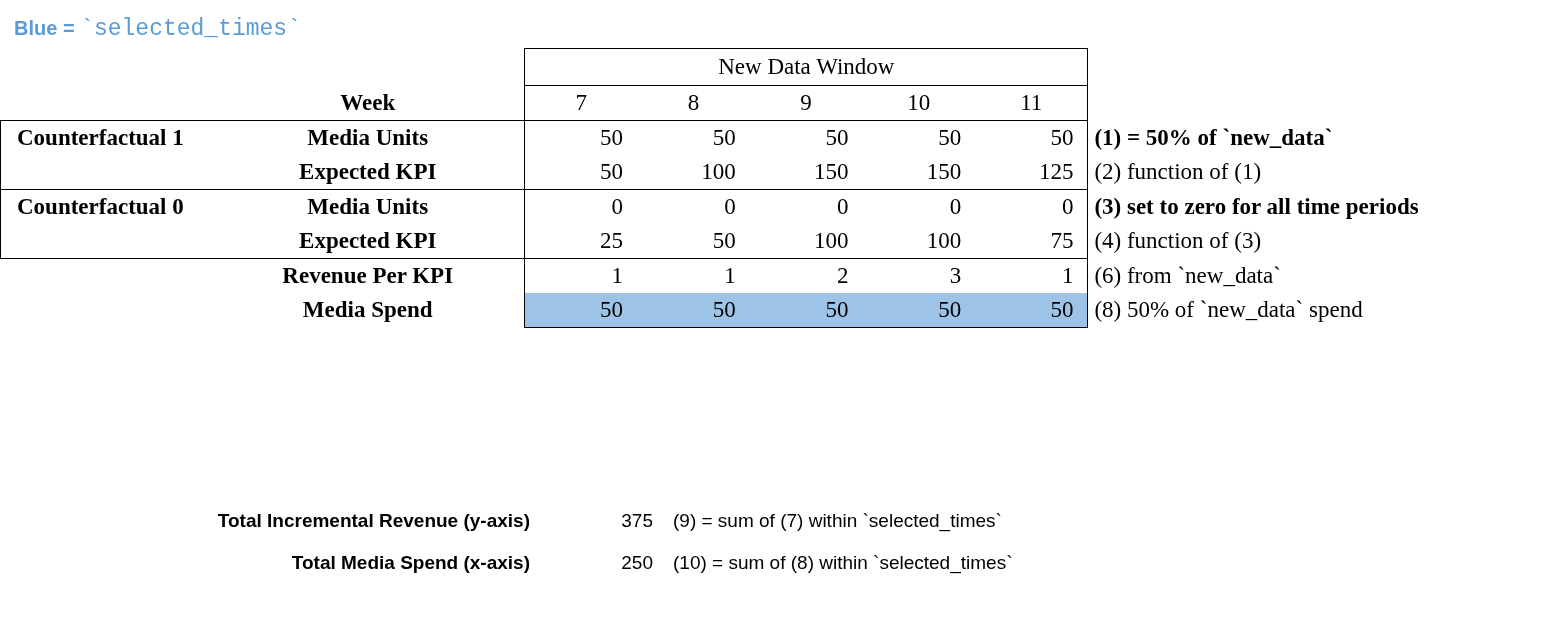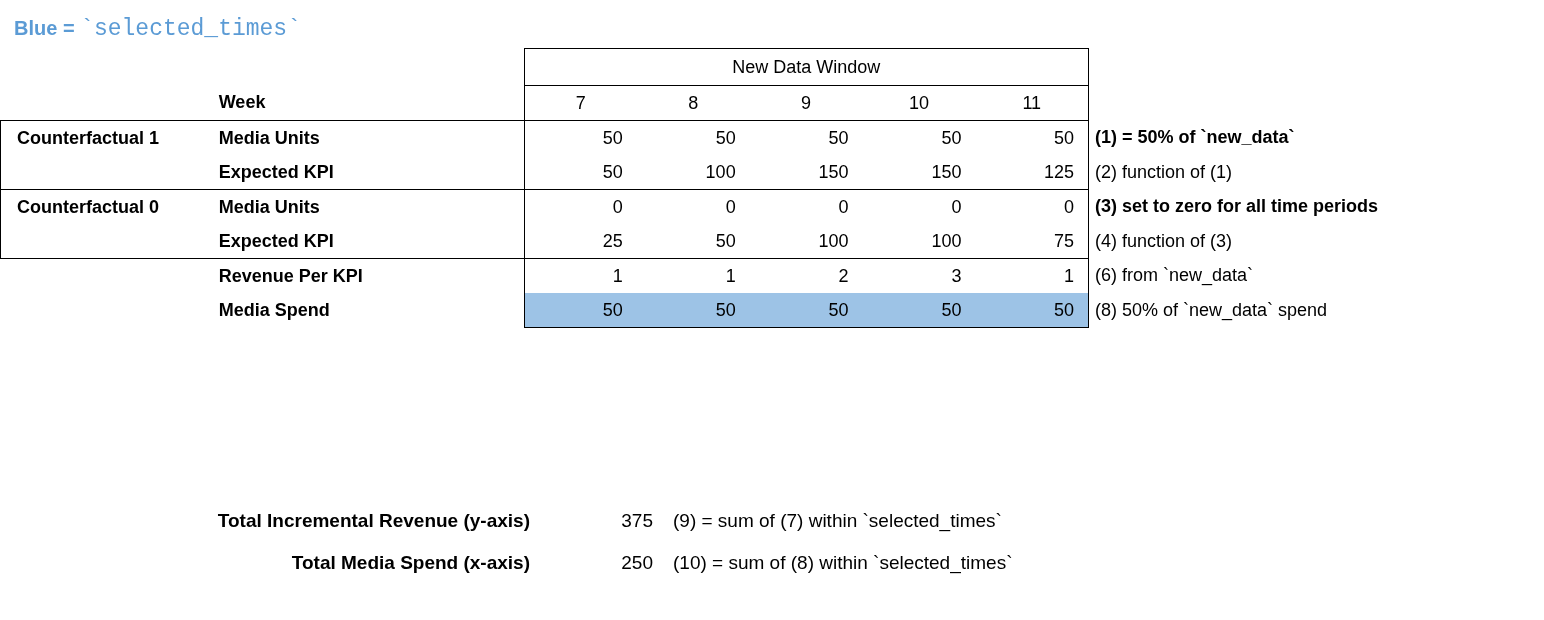--- a/index.html
+++ b/index.html
@@ -33,39 +33,40 @@
 
   .diagram {
     position: absolute;
     left: 0;
     top: 48px;
     width: 1544px;
   }
 
   table.grid {
     border-collapse: collapse;
-    font-size: 18px;
+    font-size: 23px;
     table-layout: fixed;
+    font-family: Liberation Serif, serif;
   }
 
   
   col.c-label1 { width: 220px; }
   col.c-label2 { width: 310px; }
   col.c-num    { width: 115px; }
   col.c-note   { width: 460px; }
 
   td, th {
     padding: 0;
     vertical-align: middle;
     height: 34px;
     font-weight: normal;
   }
 
   .lbl {
-    text-align: left;
+    text-align: center;
     font-weight: bold;
     padding-right: 8px;
     white-space: nowrap;
   }
   .lbl-left {
     text-align: left;
     font-weight: bold;
     padding-left: 16px;
     white-space: nowrap;
   }

